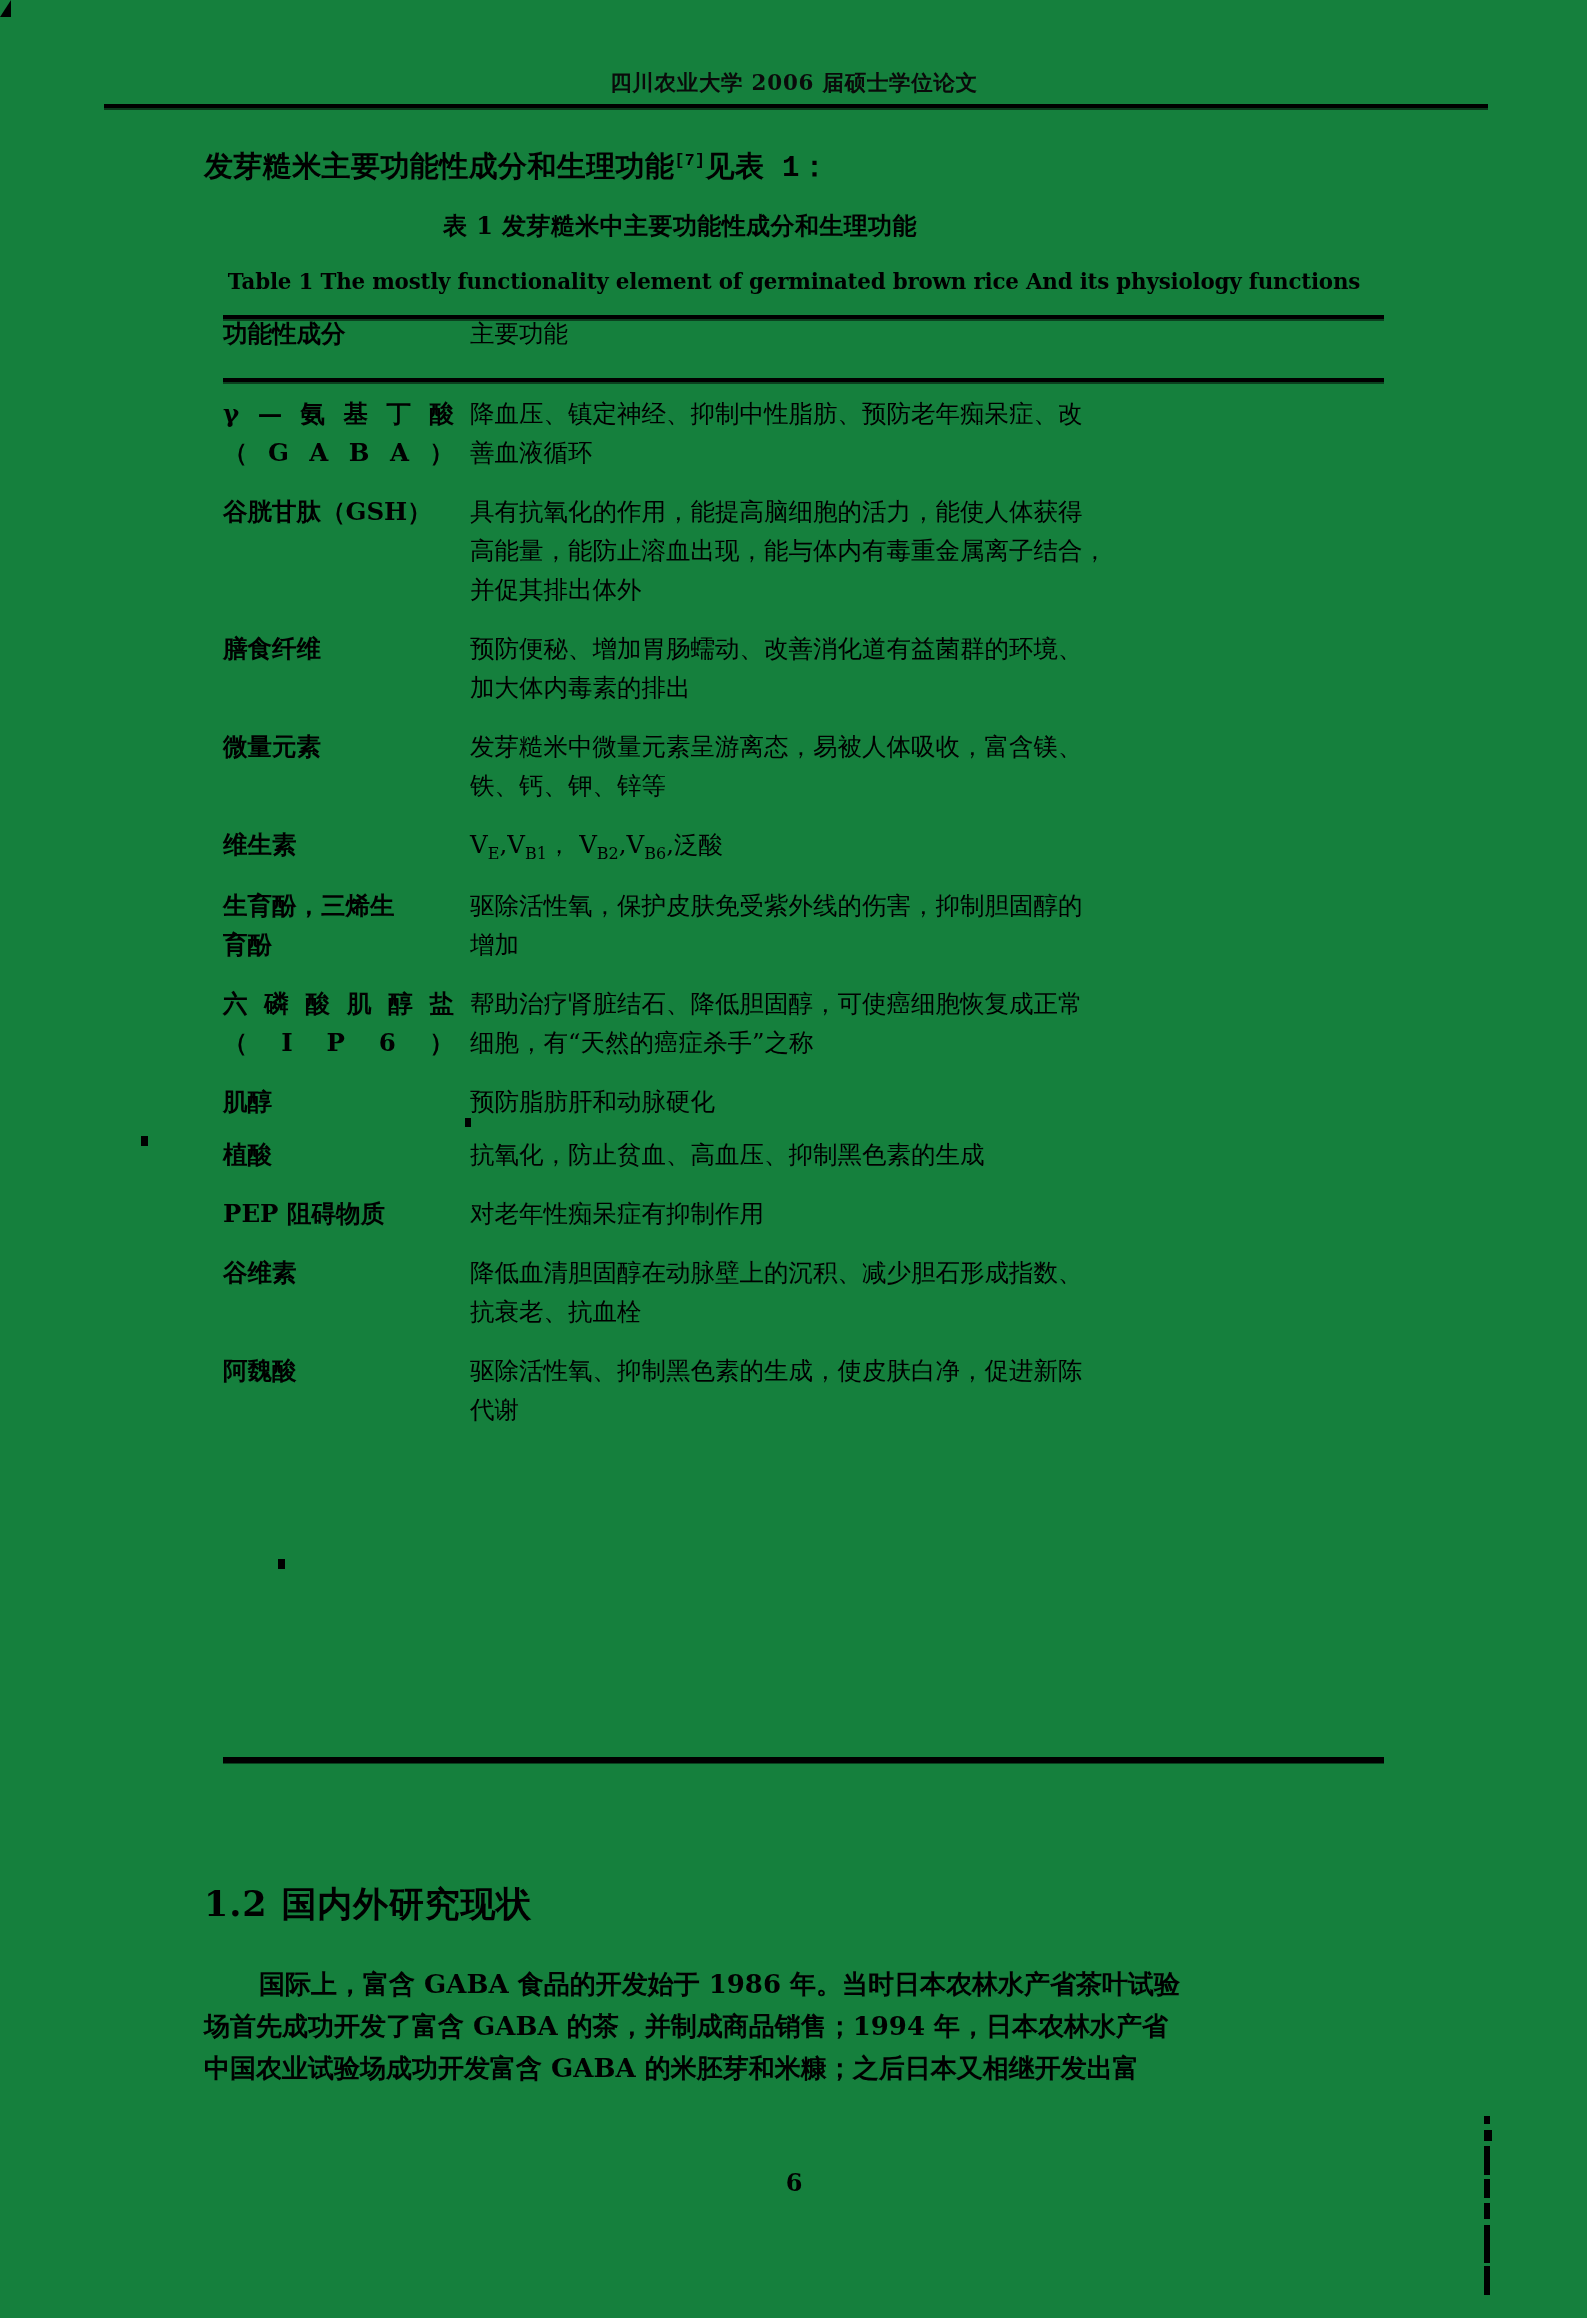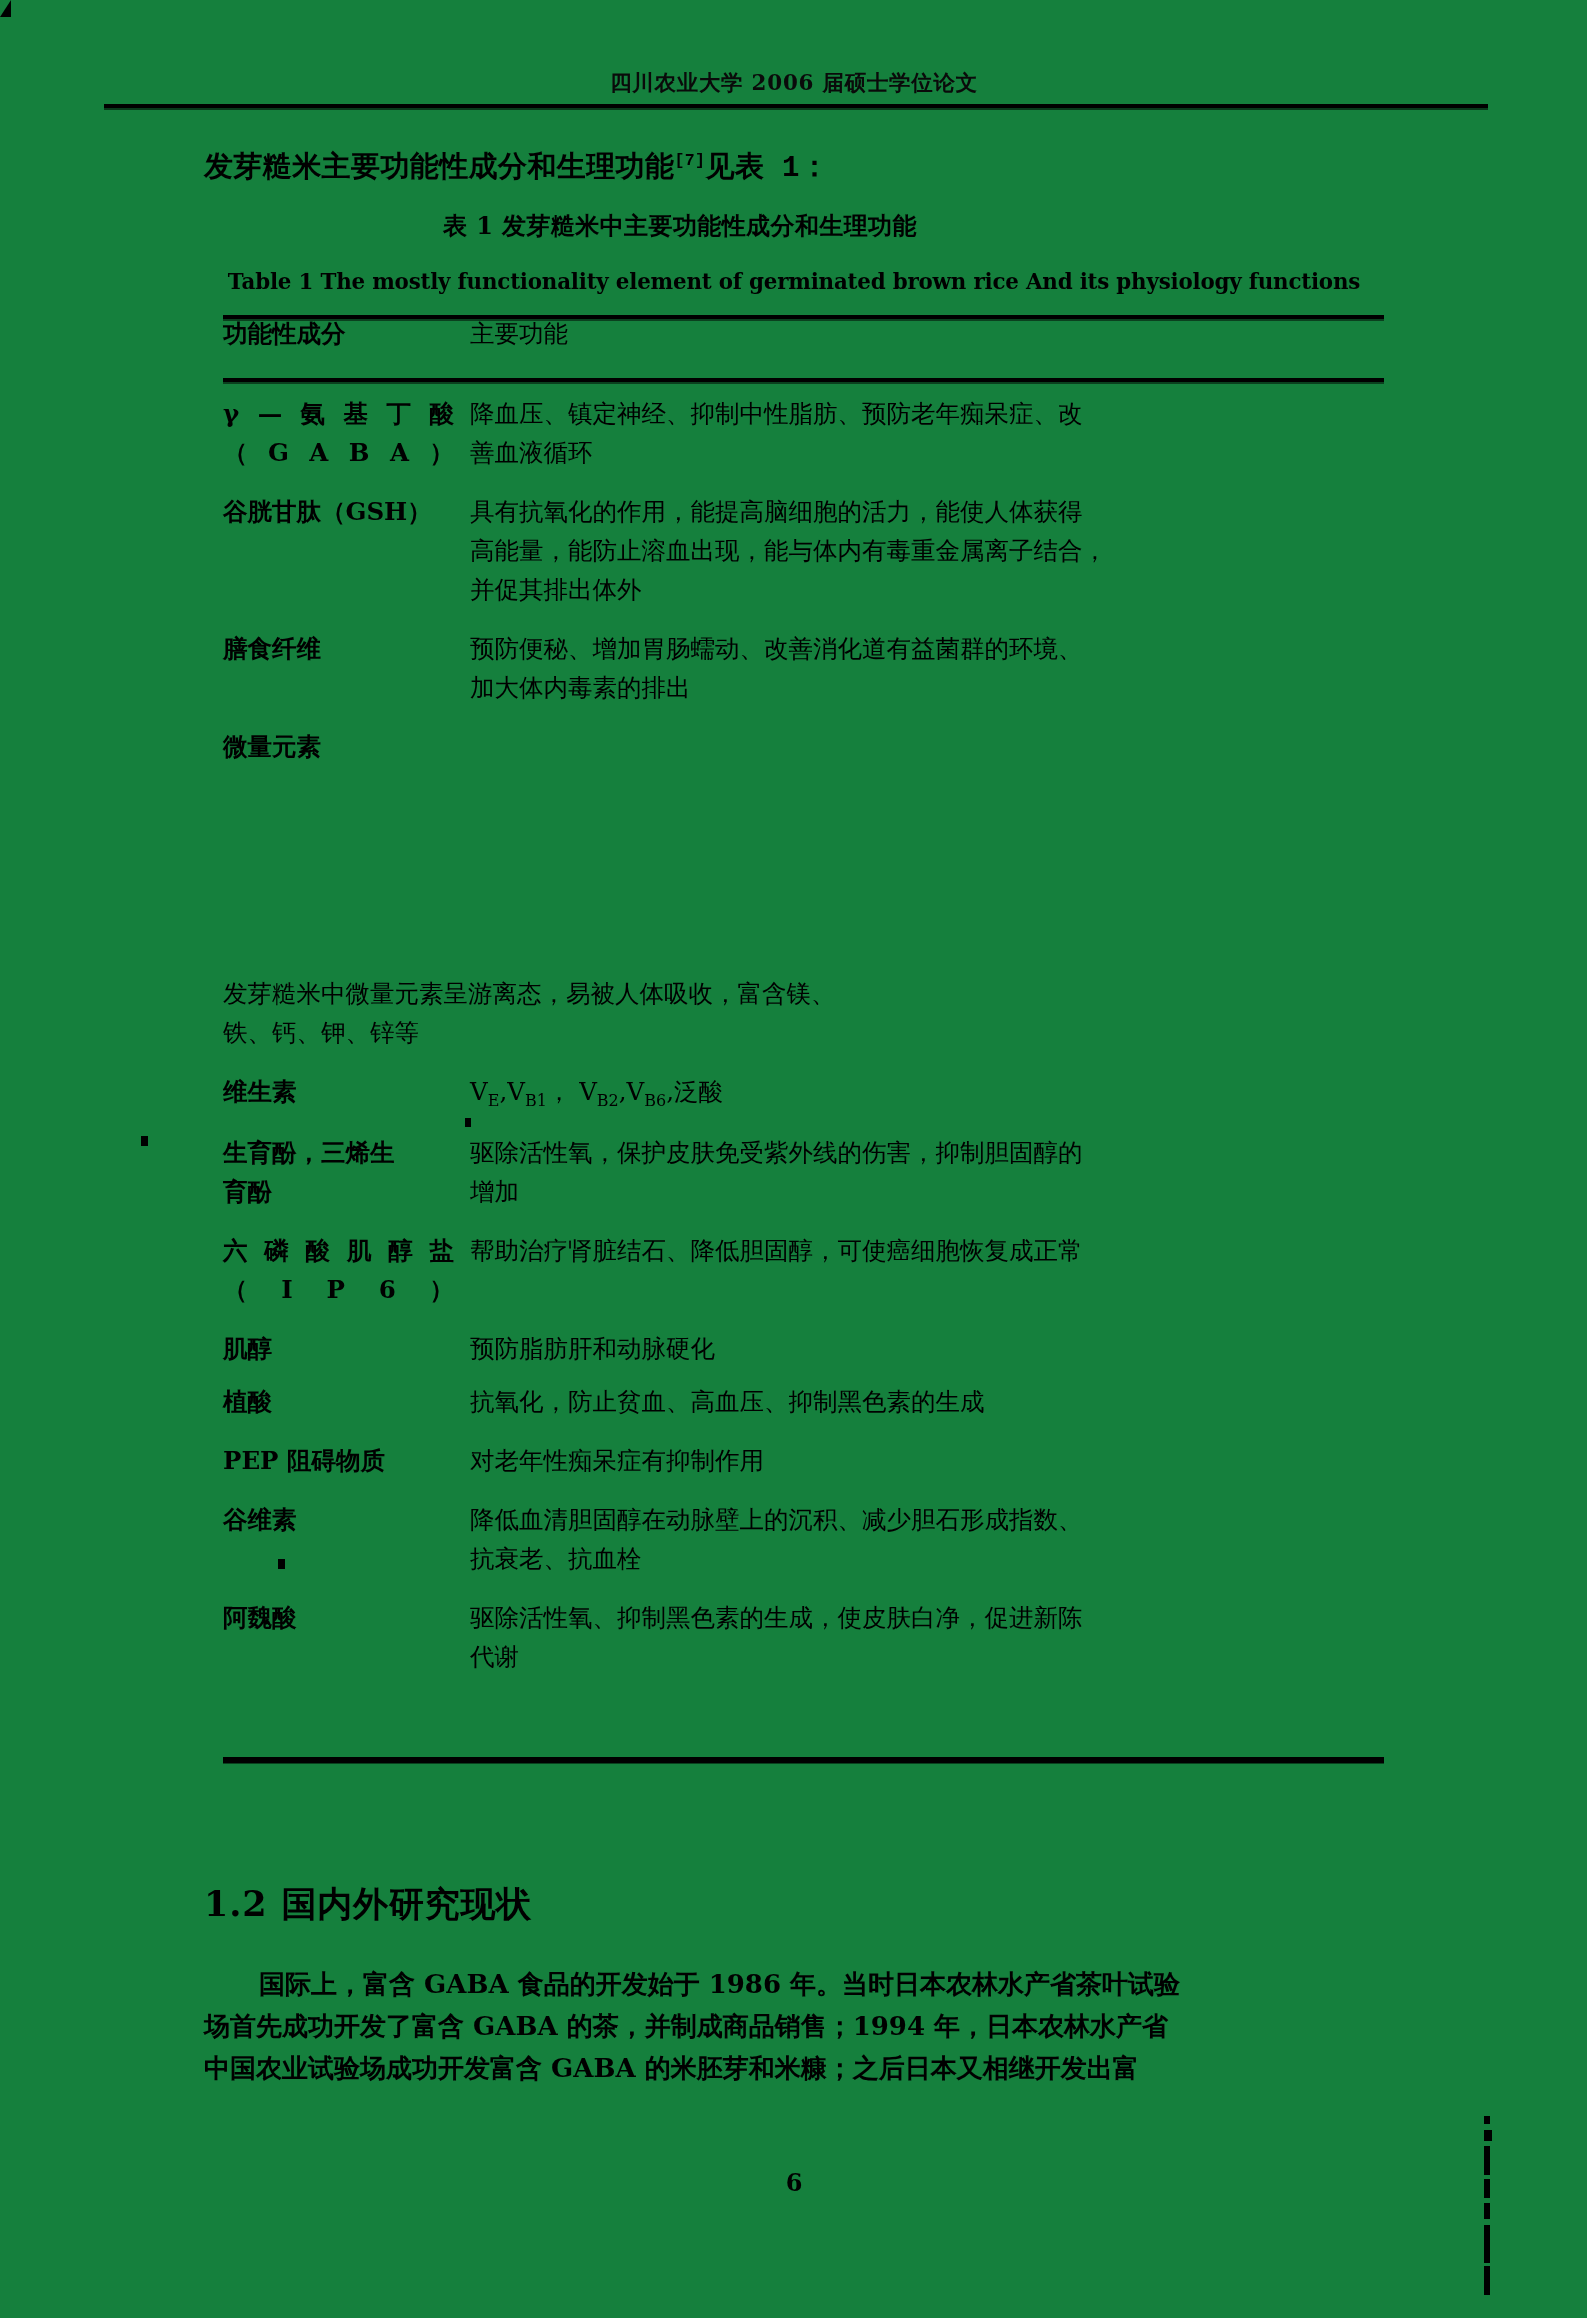--- a/index.html
+++ b/index.html
@@ -270,21 +270,21 @@
         </div>
         <div class="trow" style="margin-bottom: 20.6px;">
           <div class="c1">
             <span class="ln">膳食纤维</span>
           </div>
           <div class="c2">
             <span class="ln">预防便秘、增加胃肠蠕动、改善消化道有益菌群的环境、</span>
             <span class="ln">加大体内毒素的排出</span>
           </div>
         </div>
-        <div class="trow" style="margin-bottom: 20.6px; flex-direction: column;">
+        <div class="trow" style="margin-bottom: 20.6px;">
           <div class="c1">
             <span class="ln">微量元素</span>
           </div>
           <div class="c2">
             <span class="ln">发芽糙米中微量元素呈游离态，易被人体吸收，富含镁、</span>
             <span class="ln">铁、钙、钾、锌等</span>
           </div>
         </div>
         <div class="trow" style="margin-bottom: 20.6px;">
           <div class="c1">
@@ -317,20 +317,21 @@
             <span class="ln">
               <span>（</span>
               <span>I</span>
               <span>P</span>
               <span>6</span>
               <span>）</span>
             </span>
           </div>
           <div class="c2">
             <span class="ln">帮助治疗肾脏结石、降低胆固醇，可使癌细胞恢复成正常</span>
+            <span class="ln">细胞，有“天然的癌症杀手”之称</span>
           </div>
         </div>
         <div class="trow" style="margin-bottom: 14px;">
           <div class="c1">
             <span class="ln">肌醇</span>
           </div>
           <div class="c2">
             <span class="ln">预防脂肪肝和动脉硬化</span>
           </div>
         </div>

